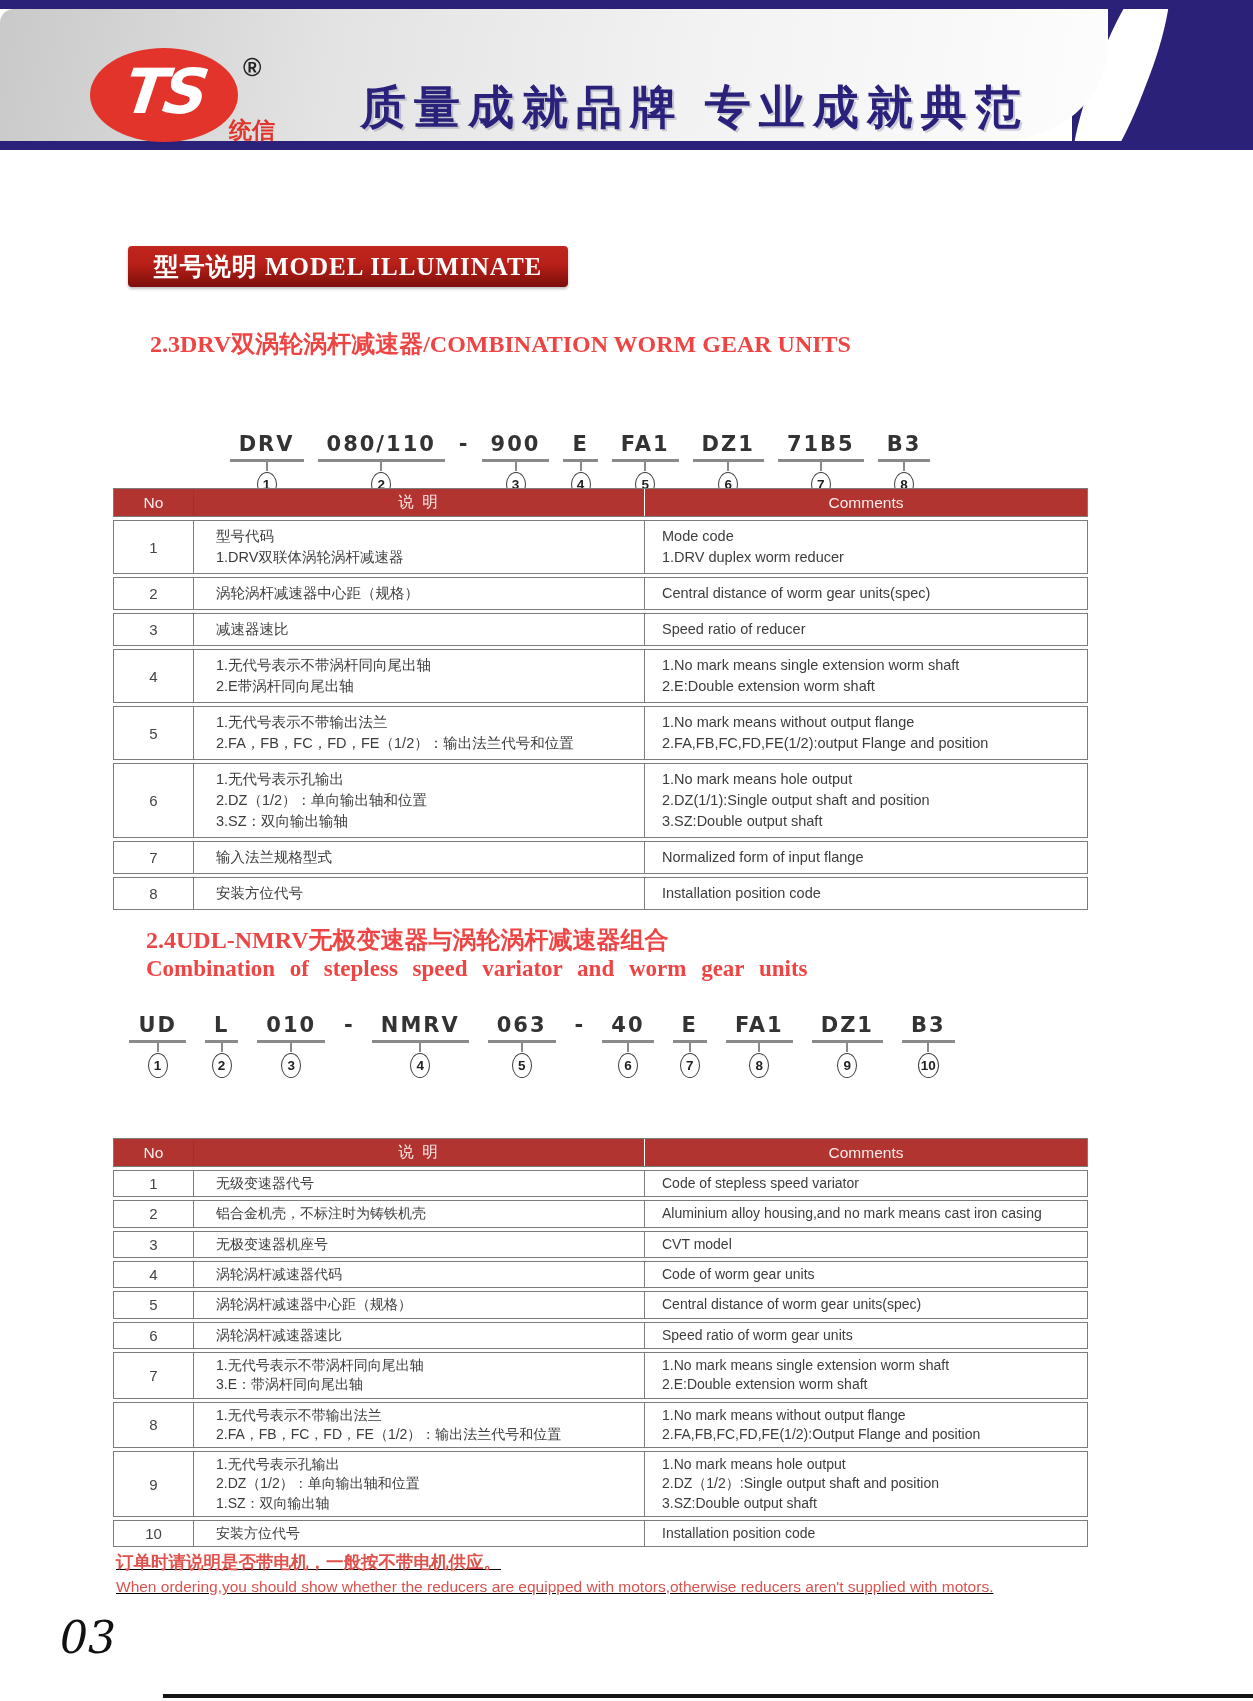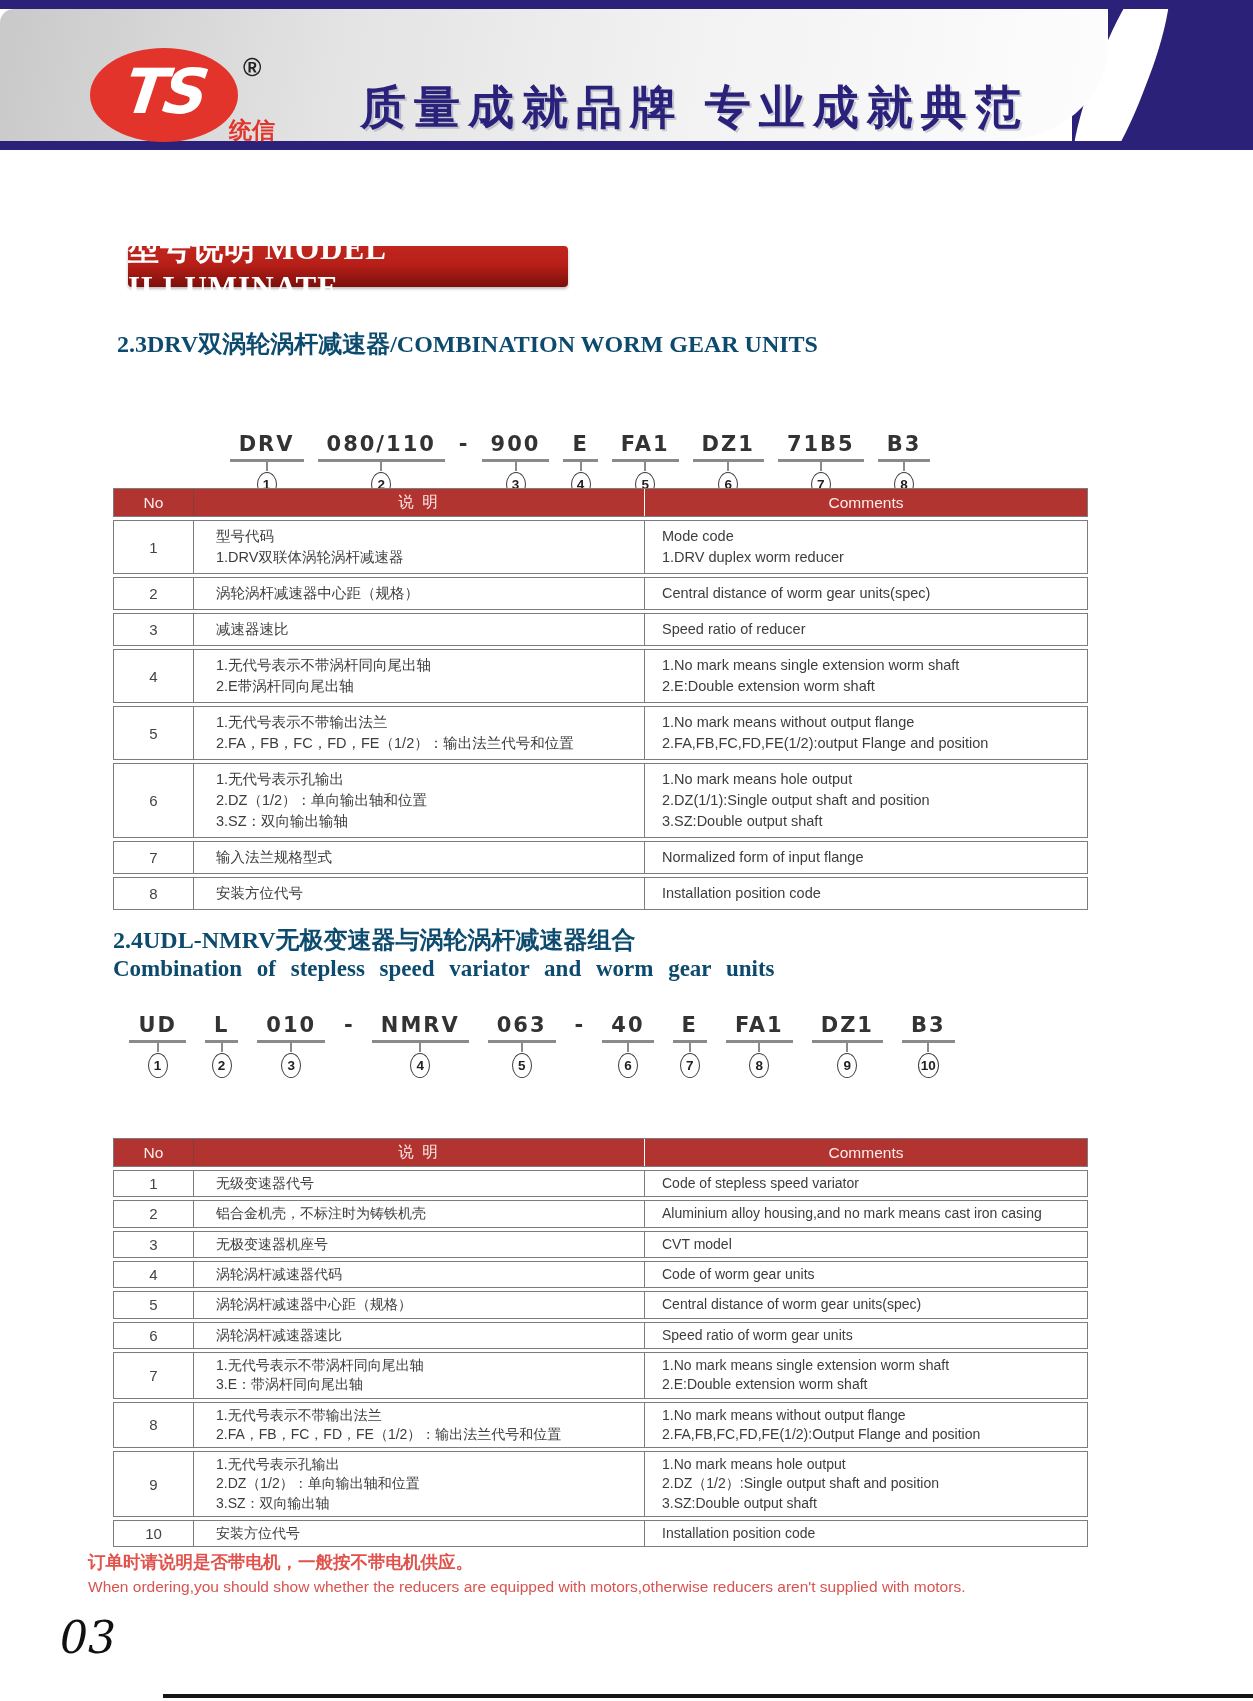--- a/index.html
+++ b/index.html
@@ -24,26 +24,26 @@
   .logo-sub{position:absolute;left:229px;top:106px;font-size:23px;color:#e2342b;font-weight:bold;}
   .slogan{position:absolute;left:360px;top:68px;width:730px;font-size:46px;font-weight:bold;
           color:#29217a;letter-spacing:8px;white-space:nowrap;
           text-shadow:2px 2px 0 rgba(120,120,150,.35);}
 
   
   .title-banner{position:absolute;left:128px;top:246px;width:440px;height:41px;
           background:linear-gradient(180deg,#c0261e 0%,#b71f18 45%,#7c0f0b 100%);
           border-radius:4px;display:flex;align-items:center;justify-content:center;
           box-shadow:0 2px 3px rgba(0,0,0,.25);}
-  .title-banner span{color:#fff;font-size:31px;font-weight:bold;letter-spacing:1px;
+  .title-banner span{color:#fff;font-size:25px;font-weight:bold;letter-spacing:1px;
           font-family:"Liberation Serif", serif;}
 
   
-  .sec-heading{position:absolute;color:#0c4a6e;font-weight:bold;
-          font-family:"Liberation Serif", serif;}
+  .sec-heading{position:absolute;color:#ef4444;font-weight:bold;
+          font-family:"Liberation Serif", serif;margin-left:33px;}
   .sec1-heading{left:117px;top:328px;font-size:24px;}
   .sec2-heading{left:113px;top:925px;font-size:24px;line-height:1.25;}
   .sec2-heading .en{font-size:23px;word-spacing:9px;}
 
   
   .mc{position:absolute;display:flex;justify-content:center;align-items:flex-start;}
   .mc1{left:240px;top:384px;width:680px;gap:14px;margin-top:48px;}
   .mc2{left:212px;top:1013px;width:660px;gap:19px;}
   .mc-seg{display:flex;flex-direction:column;align-items:center;}
   .mc-code{font-weight:bold;font-size:21px;color:#333;letter-spacing:2px;
@@ -73,21 +73,21 @@
   .c-desc{width:451px;padding:5px 8px 5px 22px;border-right:1px solid #7c7c7c;
       display:flex;flex-direction:column;justify-content:center;box-sizing:border-box;}
   .c-com{flex:1;padding:5px 8px 5px 17px;display:flex;flex-direction:column;
       justify-content:center;box-sizing:border-box;}
   .t-line{font-size:14.5px;line-height:1.45;color:#3d3d3d;}
   .mtable1 .t-row:first-of-type{min-height:74px;}
   .mtable2 .t-line{font-size:14px;line-height:1.38;}
   .mtable2 .c-desc,.mtable2 .c-com{padding-top:3px;padding-bottom:3px;}
 
   
-  .order-note{position:absolute;left:88px;top:1550px;}
+  .order-note{position:absolute;left:116px;top:1550px;text-decoration:underline;}
   .order-note .zh{color:#e0524b;font-size:17.5px;font-weight:bold;margin-bottom:4px;}
   .order-note .en{color:#d9534f;font-size:15.5px;}
   .page-num{position:absolute;left:60px;top:1612px;font-family:"DejaVu Serif", serif;
       font-style:italic;font-size:44px;color:#111;}
   .bottom-rule{position:absolute;left:163px;top:1694px;width:1090px;height:4px;background:#141414;}
 </style>
 </head>
 <body>
 
 <div class="page">
@@ -383,21 +383,21 @@
         <div class="c-com">
           <div class="t-line">1.No mark means without output flange</div>
           <div class="t-line">2.FA,FB,FC,FD,FE(1/2):Output Flange and position</div>
         </div>
       </div>
       <div class="t-row">
         <div class="c-no">9</div>
         <div class="c-desc">
           <div class="t-line">1.无代号表示孔输出</div>
           <div class="t-line">2.DZ（1/2）：单向输出轴和位置</div>
-          <div class="t-line">3.SZ：双向输出轴</div>
+          <div class="t-line">1.SZ：双向输出轴</div>
         </div>
         <div class="c-com">
           <div class="t-line">1.No mark means hole output</div>
           <div class="t-line">2.DZ（1/2）:Single output shaft and position</div>
           <div class="t-line">3.SZ:Double output shaft</div>
         </div>
       </div>
       <div class="t-row">
         <div class="c-no">10</div>
         <div class="c-desc">

